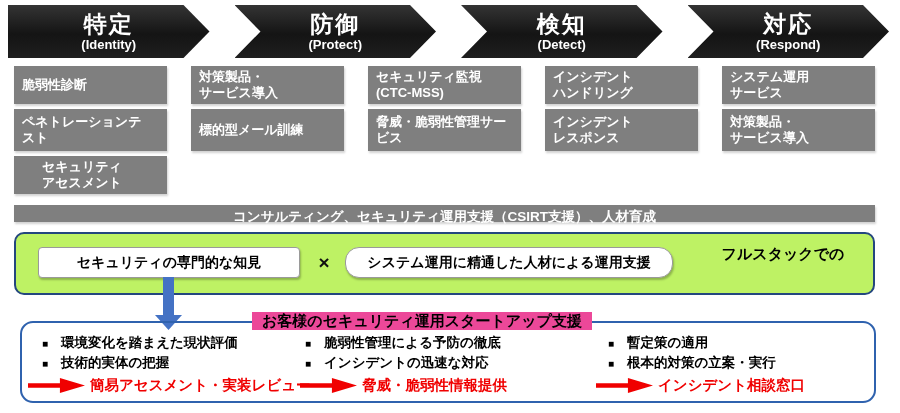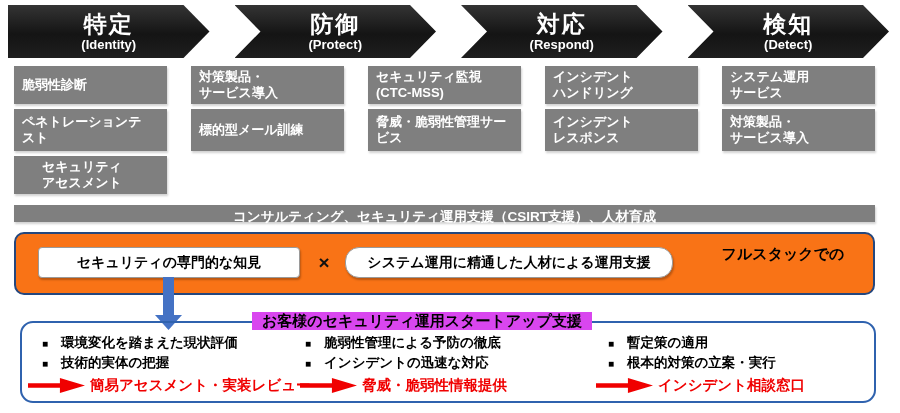--- a/index.html
+++ b/index.html
@@ -33,21 +33,21 @@
   
   .consult-bar {
     position:absolute; left:14px; top:205px; width:861px; height:17px; background:#7f7f7f;
     color:#fff; font-size:13.5px; font-weight:bold; text-align:center; line-height:23px;
     box-shadow:1px 2px 2px rgba(0,0,0,.18);
   }
 
   
   .fullstack {
     position:absolute; left:14px; top:232px; width:861px; height:63px;
-    background:#f97316; border:2px solid #24477e; border-radius:10px;
+    background:#bef264; border:2px solid #24477e; border-radius:10px;
   }
   .wbox {
     position:absolute; background:#fff; border:1px solid #9a9a9a; border-radius:4px; height:31px;
     display:flex; align-items:center; justify-content:center; font-size:14px; font-weight:bold; color:#000;
     box-shadow:1px 2px 2px rgba(0,0,0,.25);
   }
   .wbox.left  { left:22px;  top:13px; width:262px; }
   .wbox.right { left:329px; top:13px; width:328px;border-radius:14px; }
   .op { position:absolute; left:286px; top:13px; width:44px; height:31px; display:flex;
         align-items:center; justify-content:center; font-size:19px; font-weight:bold; color:#111; }
@@ -55,21 +55,21 @@
               font-size:15px; font-weight:bold; line-height:20px; color:#000; }
 
   
   .da-stem { position:absolute; left:163px; top:277px; width:11px; height:40px; background:#4472c4; }
   .da-head { position:absolute; left:155px; top:315px; width:27px; height:15px; background:#4472c4;
              clip-path:polygon(0 0,100% 0,50% 100%); }
 
   
   .startup { position:absolute; left:20px; top:321px; width:856px; height:82px;
              border:2px solid #2f62ae; border-radius:13px; }
-  .startup-title { position:absolute; left:252px; top:312px; background:#d946ef; padding:0 10px;
+  .startup-title { position:absolute; left:252px; top:312px; background:#ec4899; padding:0 10px;
                    font-size:15px; font-weight:bold; color:#000; line-height:18px; }
 
   .bul-col { position:absolute; top:334px; display:flex; flex-direction:column; gap:1px; }
   .bul-col.c1 { left:42px; } .bul-col.c2 { left:305px; } .bul-col.c3 { left:608px; }
   .bul-line { display:flex; align-items:baseline; gap:13px; font-size:13.5px; font-weight:bold;
               color:#000; line-height:18px; }
   .bul-sq { font-size:10px; }
 
   .hl { position:absolute; top:376px; display:flex; align-items:center; }
   .hl.c1 { left:28px; } .hl.c2 { left:300px; } .hl.c3 { left:596px; }
@@ -85,26 +85,26 @@
   <div class="banner">
     <div class="chev first">
       <div class="jp">特定</div>
       <div class="en">(Identity)</div>
     </div>
     <div class="chev">
       <div class="jp">防御</div>
       <div class="en">(Protect)</div>
     </div>
     <div class="chev">
+      <div class="jp">検知</div>
+      <div class="en">(Detect)</div>
+    </div>
+    <div class="chev">
       <div class="jp">対応</div>
       <div class="en">(Respond)</div>
-    </div>
-    <div class="chev">
-      <div class="jp">検知</div>
-      <div class="en">(Detect)</div>
     </div>
   </div>
 
   <div class="svc-grid">
     <div class="svc-col">
       <div class="svc-box">脆弱性診断</div>
       <div class="svc-box">ペネトレーションテ
 スト</div>
       <div class="svc-box">セキュリティ
 アセスメント</div>

